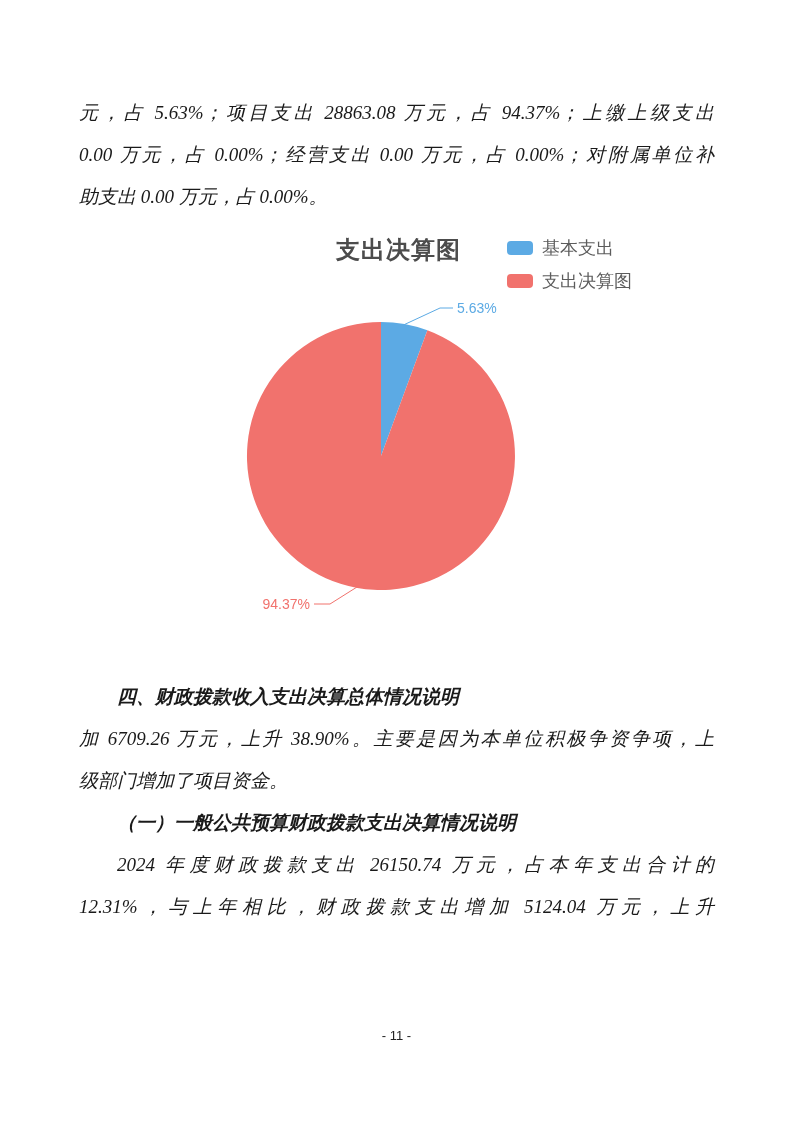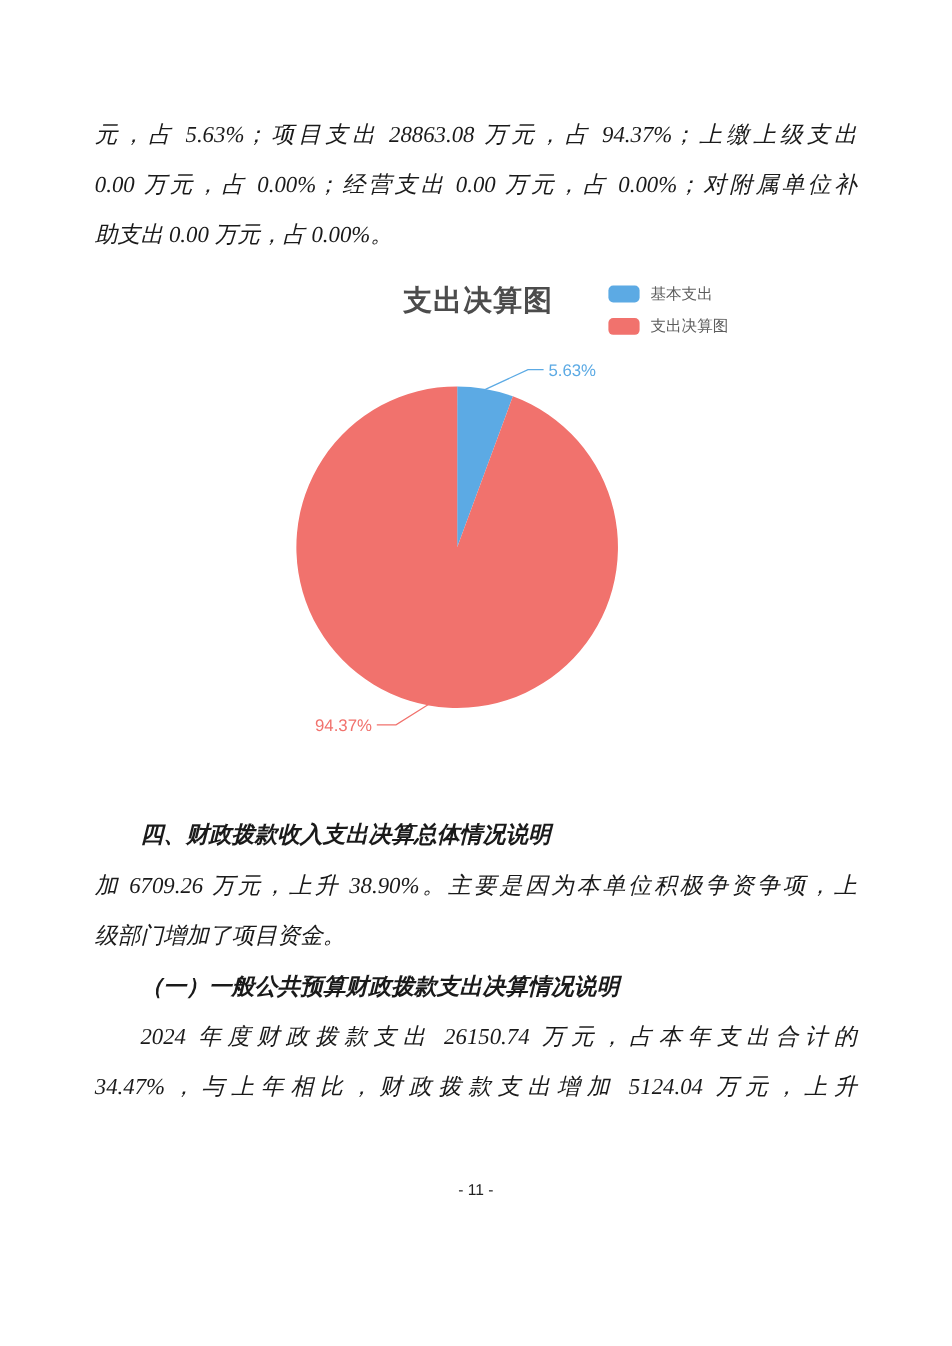--- a/index.html
+++ b/index.html
@@ -41,30 +41,30 @@
     position: absolute;
     left: 507px;
     top: 236px;
     display: flex;
     flex-direction: column;
     gap: 9px;
     font-family: "Liberation Sans", "DejaVu Sans", sans-serif;
   }
   .legend-item { display: flex; align-items: center; gap: 9px; }
   .swatch { width: 26px; height: 14px; border-radius: 4px; display: inline-block; }
-  .legend-label { font-size: 13px; color: #5c5c5c; }
+  .legend-label { font-size: 18px; color: #5c5c5c; }
   .pie-svg { position: absolute; left: 237px; top: 296px; }
   .pct-label {
     font-family: "Liberation Sans", "DejaVu Sans", sans-serif;
     font-size: 14px;
   }
   .footer {
     position: absolute;
     left: 0;
-    top: 984px;
+    top: 1028px;
     width: 100%;
     text-align: center;
     font-size: 13px;
     color: #222222;
     font-family: "Liberation Sans", "DejaVu Sans", sans-serif;
   }
 </style>
 </head>
 <body>
 
@@ -99,18 +99,18 @@
     <polyline points="120,291 93,308 77,308" fill="none" stroke-width="1" stroke="#f1726d"></polyline>
     <text class="pct-label" x="73" y="313" text-anchor="end" fill="#f1726d">94.37%</text>
   </svg>
 
   <div class="textblock" style="top:676px;">
     <div class="line heading indent">四、财政拨款收入支出决算总体情况说明</div>
     <div class="line j">加 6709.26 万元，上升 38.90%。主要是因为本单位积极争资争项，上</div>
     <div class="line jl">级部门增加了项目资金。</div>
     <div class="line heading indent">（一）一般公共预算财政拨款支出决算情况说明</div>
     <div class="line j indent">2024 年度财政拨款支出 26150.74 万元，占本年支出合计的</div>
-    <div class="line j">34.47%，与上年相比，财政拨款支出增加 5124.04 万元，上升</div>
+    <div class="line j">12.31%，与上年相比，财政拨款支出增加 5124.04 万元，上升</div>
   </div>
 
   <div class="footer">- 11 -</div>
 
 </div>
 
 </body></html>

